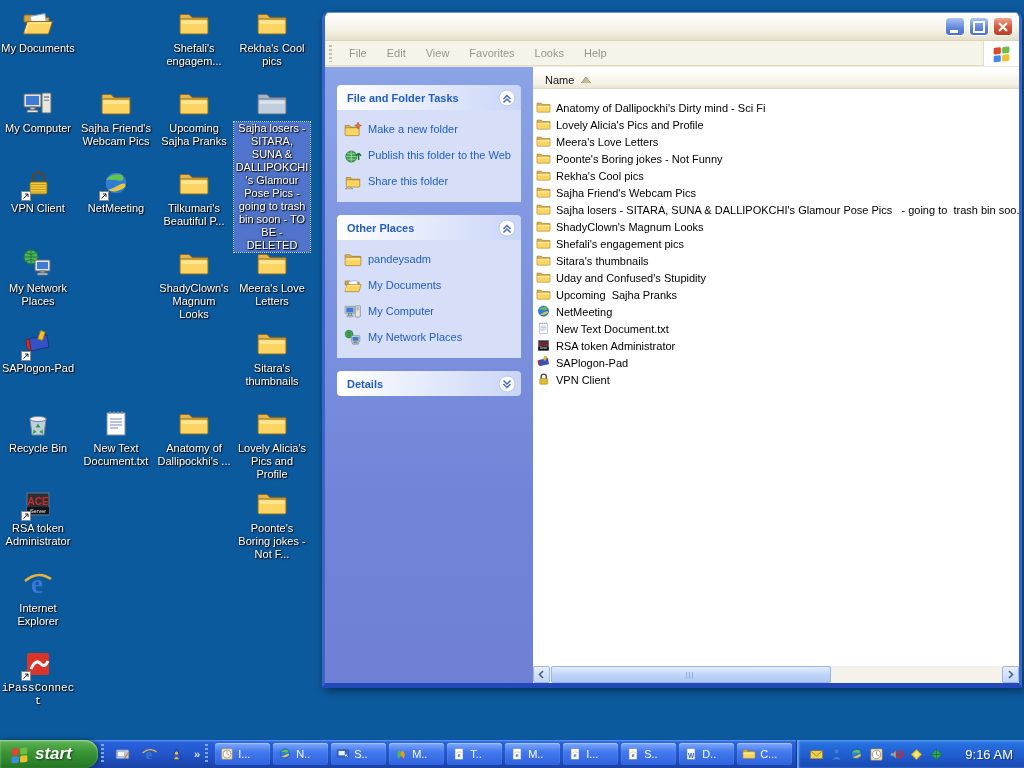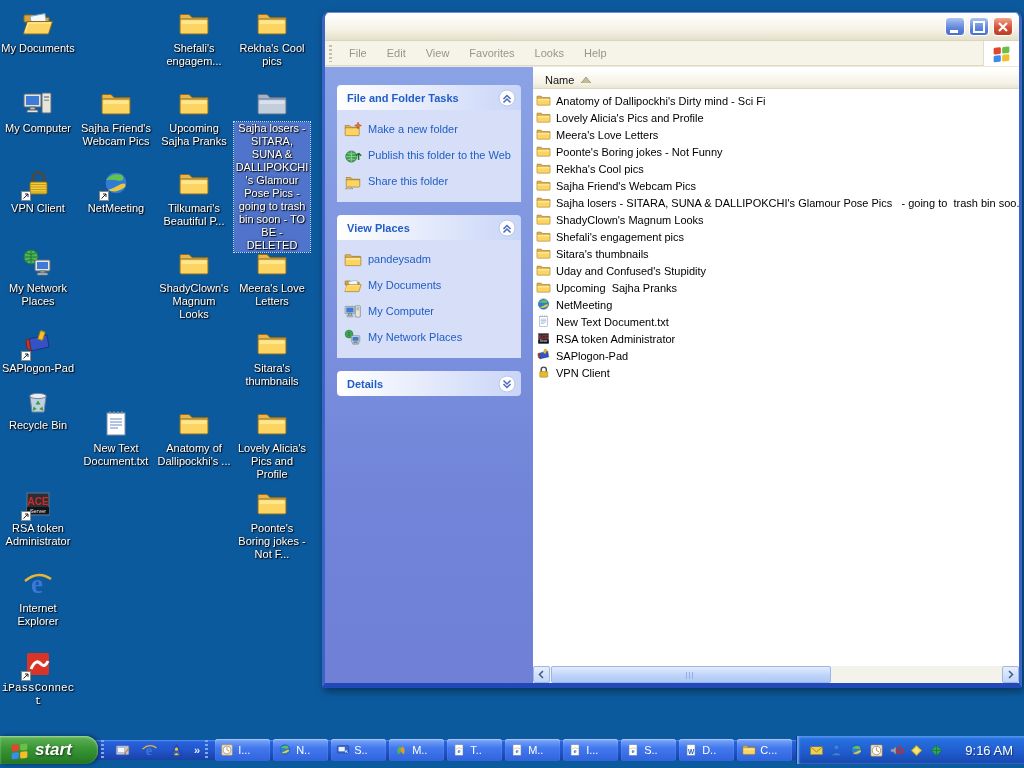--- a/index.html
+++ b/index.html
@@ -52,35 +52,35 @@
   .task-link{font-size:11px;line-height:13px;color:var(--link,#215DC6);padding-top:2px}
 
   
   .filelist{flex:1;background:#FFF;position:relative;overflow:hidden}
   .col-header{position:absolute;left:0;top:4px;right:0;height:18px;
               background:linear-gradient(#FEFEFB,#F4F1E4 75%,#E9E5D2);border-bottom:1px solid #DCD8C2;
               display:flex;align-items:center;padding-left:12px;gap:7px}
   .col-header-label{font-size:11px;color:#111}
   .sort-arrow{width:10px;height:6px}
   .sort-arrow svg{width:100%;height:100%;display:block}
-  #list-rows{position:absolute;left:0;top:23px;right:0;bottom:17px;overflow:hidden;padding-top:2px}
+  #list-rows{position:absolute;left:0;top:23px;right:0;bottom:17px;overflow:hidden;padding-top:9px}
   .list-row{display:flex;align-items:center;height:17px;gap:5px;padding-left:3px}
   .row-label{font-size:11px;color:#000;white-space:pre}
   .hscroll{position:absolute;left:0;right:0;bottom:0;height:17px;background:#F3F2EB;display:flex}
   .hs-btn{width:17px;height:17px;background:linear-gradient(#E7EEFC,#C2D6F8);border:1px solid #9EB6E4;border-radius:2px;
           display:flex;align-items:center;justify-content:center;padding:0}
   .hs-btn svg{width:9px;height:9px}
   .hs-track{flex:1;position:relative}
   .hs-thumb{position:absolute;left:1px;top:0;width:280px;height:17px;border-radius:2px;
             background:linear-gradient(#E2ECFD,#BCD2F8 60%,#AEC8F6);border:1px solid #98B6EC}
   .hs-thumb::after{content:"";position:absolute;left:50%;top:5px;width:9px;height:7px;margin-left:-5px;
             background:repeating-linear-gradient(to right,#8FB0E8 0 1px,transparent 1px 3px)}
 
   
-  #taskbar{position:absolute;left:0;top:740px;width:1024px;height:20px;display:flex;align-items:center;
+  #taskbar{position:absolute;left:0;top:740px;width:1024px;height:28px;display:flex;align-items:center;
            background:linear-gradient(#5A92F2 0%,#2761DC 9%,#2154C8 55%,#1941A5 100%)}
   #start-btn{flex:none;width:98px;height:28px;border:0;border-radius:0 13px 13px 0;cursor:pointer;
              background:linear-gradient(#62B45A,#389534 45%,#2B822A 80%,#247423);
              box-shadow:inset 0 1px 2px #A9DC9E,2px 0 5px rgba(0,0,0,.45);
              display:flex;align-items:center;gap:5px;padding-left:9px;
              color:#fff;font-weight:bold;font-style:italic;font-size:17px;font-family:inherit;
              text-shadow:1px 1px 2px rgba(0,0,0,.55)}
   .tb-grip{width:3px;height:20px;margin:0 3px;background:repeating-linear-gradient(to bottom,#7FABF6 0 2px,transparent 2px 4px)}
   .ql{display:flex;align-items:center;gap:8px;padding:0 6px}
   .ql-btn{display:flex;align-items:center;justify-content:center;width:19px;height:19px}
@@ -236,21 +236,21 @@
         <div class="d-label">SAPlogon-Pad</div>
       </div>
       <div class="d-icon" style="left: 234px; top: 328px;">
         <span class="ic-wrap"><span class="icn" style="width: 32px; height: 32px;"><svg viewBox="0 0 32 32">
               <path d="M2 9 L2 7.5 Q2 6.5 3 6.5 L11 6.5 L14 9.5 L29 9.5 Q30 9.5 30 10.5 L30 12 L2 12 Z" fill="#E7B64F" stroke="#8C6A1C"></path>
               <rect x="2" y="11" width="28" height="15" rx="1.5" fill="#FBD462" stroke="#8C6A1C"></rect>
               <rect x="3.5" y="12.5" width="25" height="3.5" rx="1" fill="#FDE792"></rect>
             </svg></span></span>
         <div class="d-label">Sitara's thumbnails</div>
       </div>
-      <div class="d-icon" style="left: 0px; top: 385px;">
+      <div class="d-icon" style="left: 0px; top: 408px;">
         <span class="ic-wrap"><span class="icn" style="width: 32px; height: 32px;"><svg viewBox="0 0 32 32">
               <path d="M8 11 L24 11 L22 27 L10 27 Z" fill="#D4DCE8" fill-opacity="0.9" stroke="#76849A"></path>
               <ellipse cx="16" cy="11" rx="8.2" ry="2.6" fill="#E8EDF5" stroke="#76849A"></ellipse>
               <path d="M13.5 19.5 l2.5 -4 2.5 4 Z" fill="#2FA136"></path>
               <path d="M11.5 21.5 l3.2 2.6 -3.8 1.6 Z" fill="#2FA136"></path>
               <path d="M20.5 21.5 l-3.2 2.6 3.8 1.6 Z" fill="#2FA136"></path>
             </svg></span></span>
         <div class="d-label">Recycle Bin</div>
       </div>
       <div class="d-icon" style="left: 78px; top: 408px;">
@@ -413,21 +413,21 @@
                     <path d="M2 28 q7 -6 14 0 Z" fill="#E8E0C8" stroke="#8C7A50"></path>
                   </svg>
                 </span>
                 <span class="task-link">Share this folder</span>
               </div>
             </div>
         </div>
 
         <div class="panel">
           <div class="panel-header">
-            <span class="panel-title">View Places</span>
+            <span class="panel-title">Other Places</span>
             <button class="panel-chevron">
               <svg viewBox="0 0 18 18">
                   <circle cx="9" cy="9" r="8" fill="#FFF" stroke="#B8C6E8"></circle>
                   <path d="M5.5 10 L9 6.5 l3.5 3.5 M5.5 13.5 L9 10 l3.5 3.5" stroke="#4A68C0" stroke-width="1.5" fill="none"></path>
                 </svg>
             </button>
           </div>
           <div class="panel-body" id="places-body">
               <div class="task-row">
                 <span class="icn" style="width: 18px; height: 18px;">

